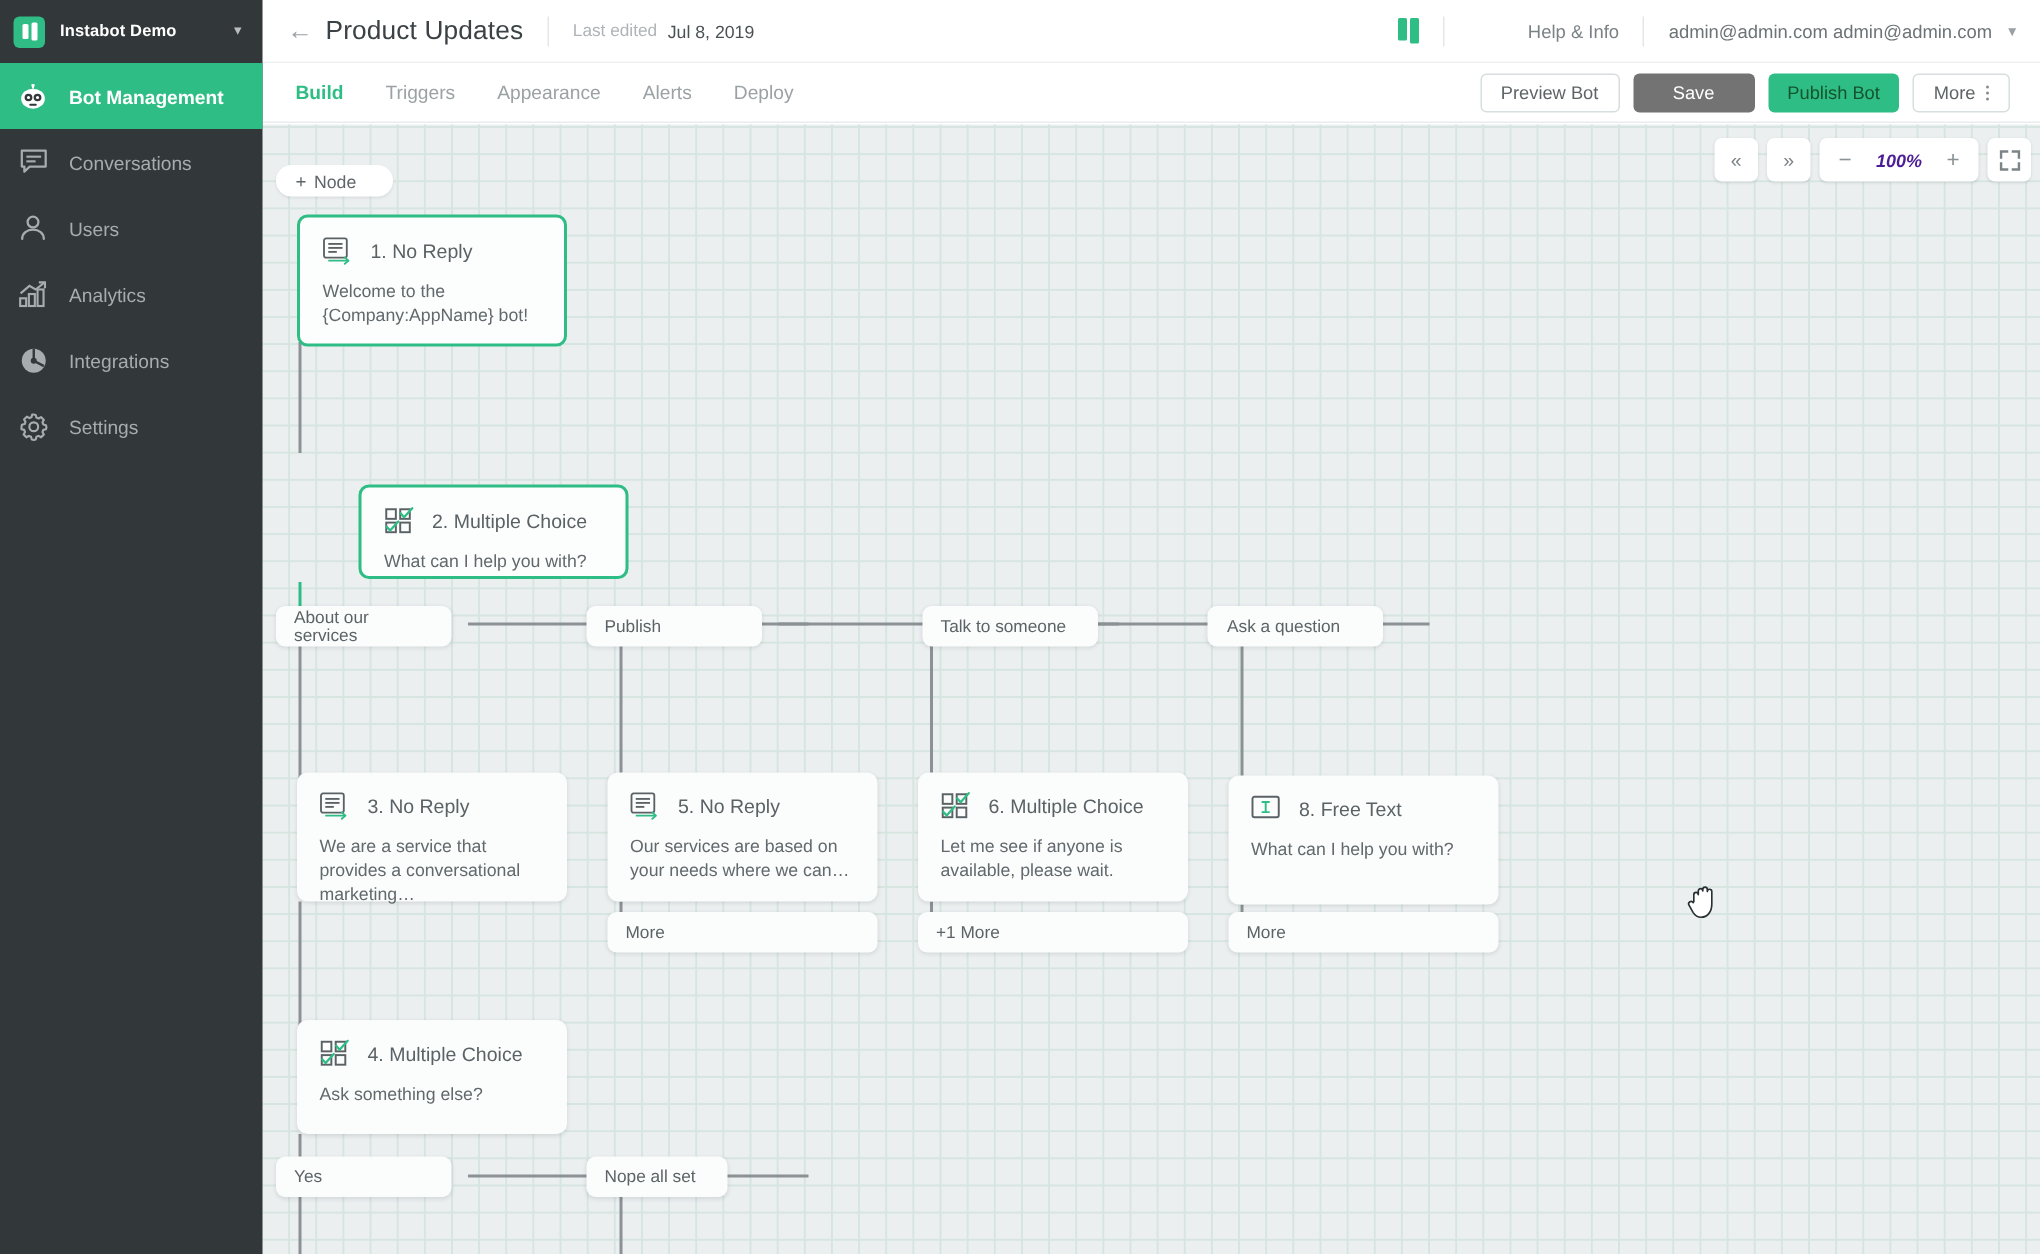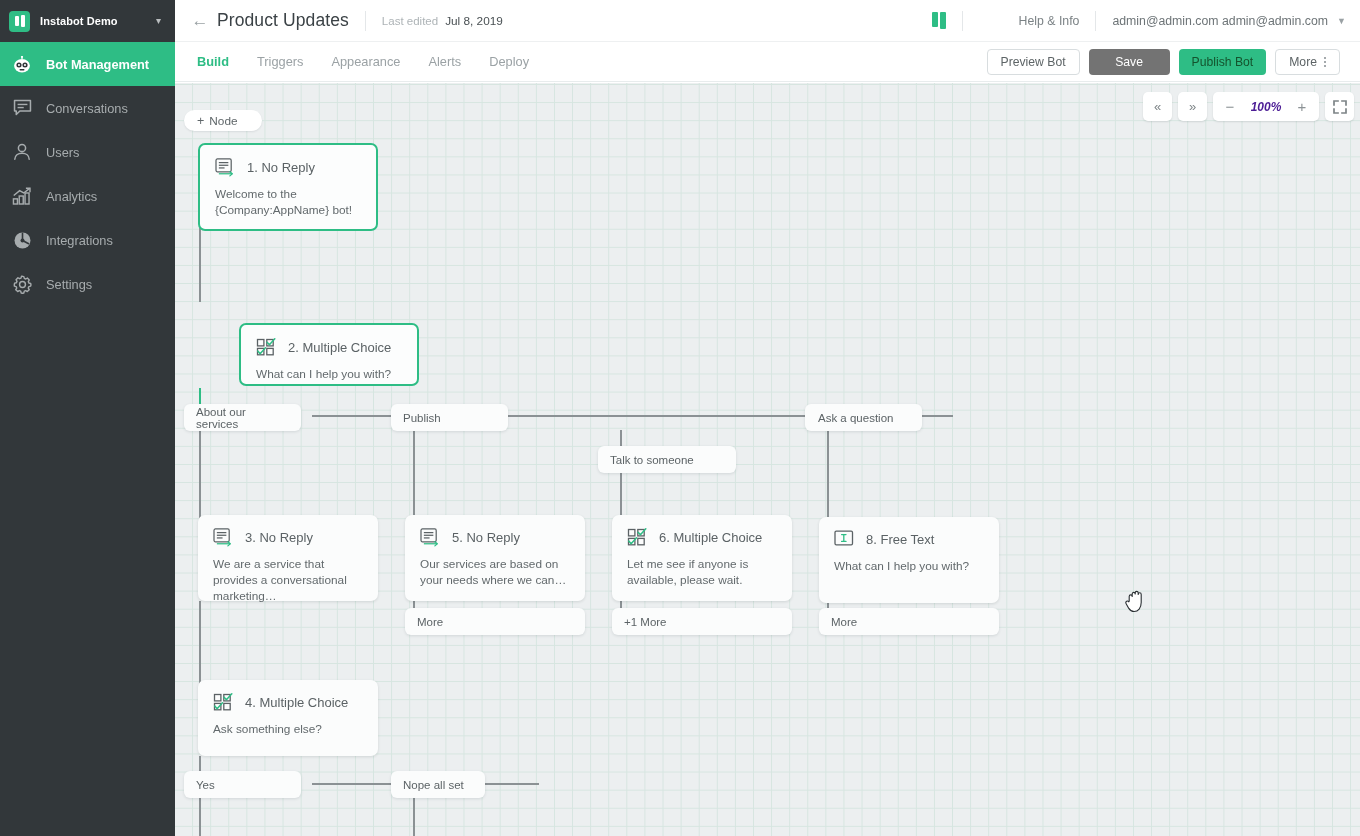--- a/index.html
+++ b/index.html
@@ -364,21 +364,21 @@
               <path d="M1.3 13.1l2.3 2.6 5.4-6" fill="none" stroke="#2ebd85" stroke-width="1.5" stroke-linecap="round" stroke-linejoin="round"></path>
             </svg>
           </span>
           <span class="node-title">2. Multiple Choice</span>
         </div>
         <div class="node-body">What can I help you with?</div>
       </div>
 
       <div class="pill" style="left:9px;   top:321px; width:117px;">About our services</div>
       <div class="pill" style="left:216px; top:321px; width:117px;">Publish</div>
-      <div class="pill" style="left:423px; top:321px; width:138px;margin-top:42px;">Talk to someone</div>
+      <div class="pill" style="left:440px; top:321px; width:117px;">Talk to someone</div>
       <div class="pill" style="left:630px; top:321px; width:117px;padding-left:13px;">Ask a question</div>
 
       <div class="node" style="left:23px; top:432px; width:180px; height:86px;">
         <div class="node-head">
           <span class="node-ico">
             <svg width="21" height="19" viewBox="0 0 22 20">
               <rect x="1" y="1" width="16" height="13.5" rx="1.5" fill="none" stroke="#5b6265" stroke-width="1.3"></rect>
               <rect x="4" y="4.2" width="10" height="1.3" fill="#5b6265"></rect>
               <rect x="4" y="7" width="10" height="1.3" fill="#5b6265"></rect>
               <rect x="4" y="9.8" width="6" height="1.3" fill="#5b6265"></rect>

